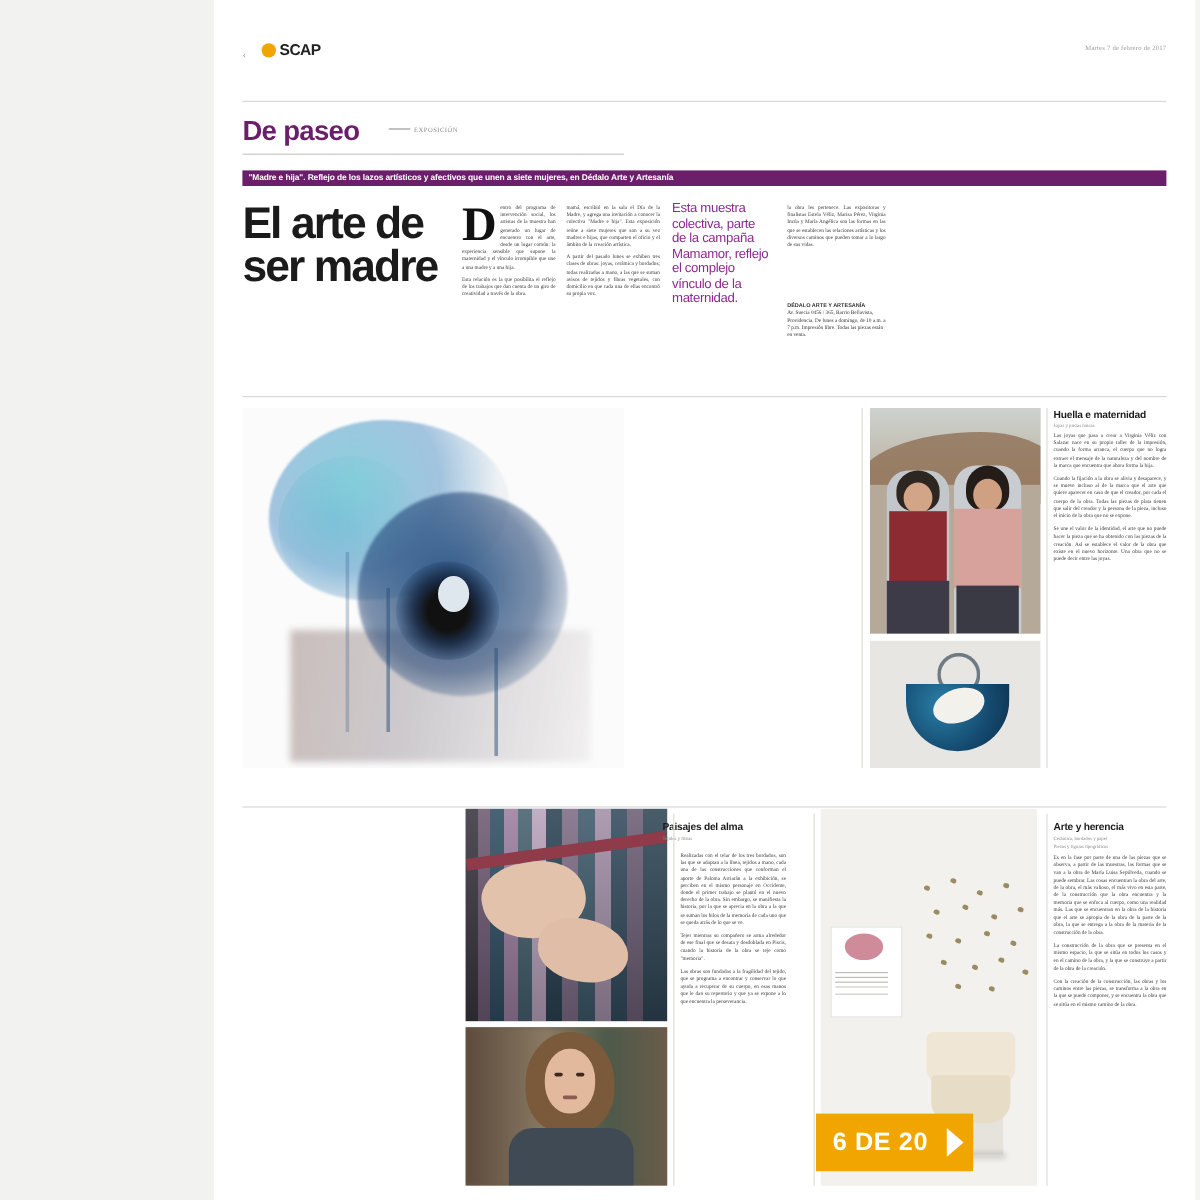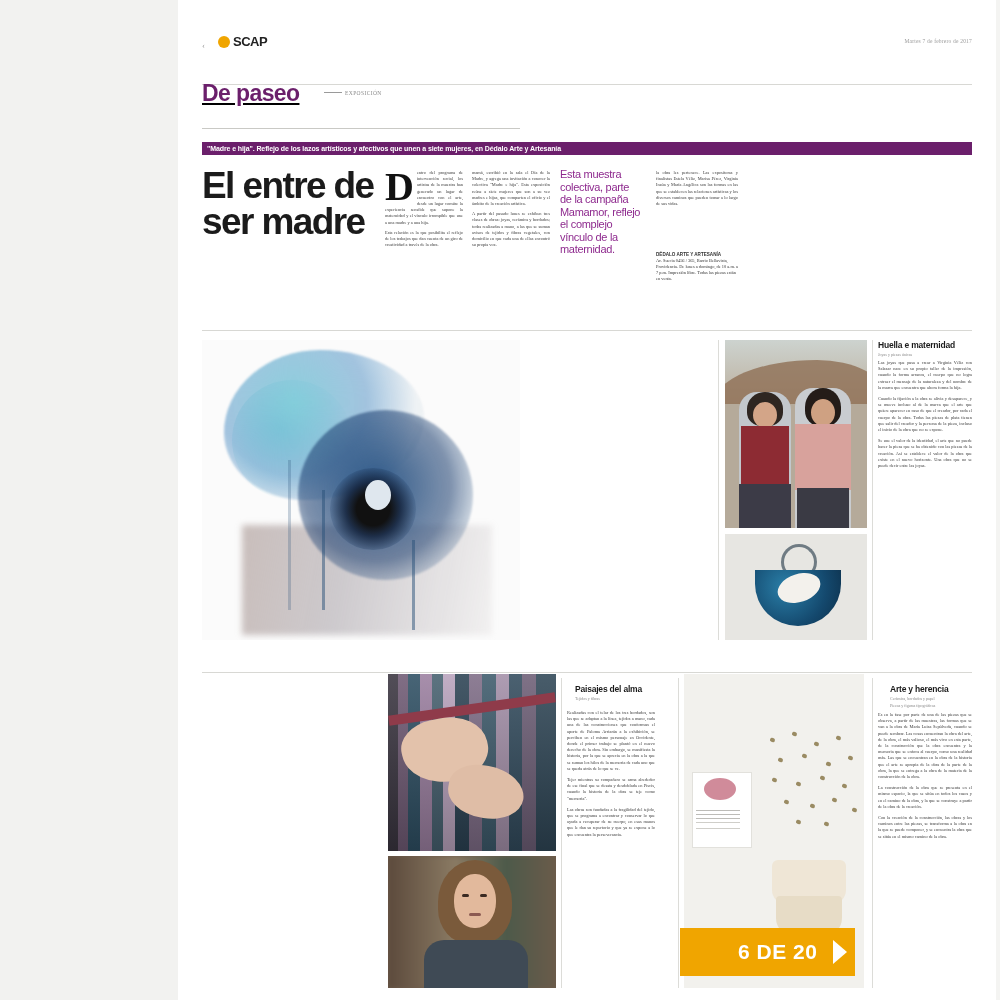--- a/index.html
+++ b/index.html
@@ -18,21 +18,21 @@
   
   .topbar{position:absolute;left:24px;top:34px;width:770px;height:26px;}
   .esc-nav{position:absolute;left:0;top:6px;font-size:9px;color:#9a9a9a;}
   .esc-logo{position:absolute;left:16px;top:0;display:flex;align-items:center;gap:3px;}
   .esc-dot{width:12px;height:12px;border-radius:50%;background:#f0a500;display:inline-block;}
   .esc-word{font-family:"Liberation Sans",sans-serif;font-weight:bold;font-size:13px;letter-spacing:-0.5px;color:#222;}
   .topbar-date{position:absolute;right:0;top:4px;font-size:5.5px;color:#9b9b9b;letter-spacing:.2px;}
   .rule-top{position:absolute;left:24px;top:84px;width:770px;height:1px;background:#d8d8d4;}
 
   
-  .masthead{position:absolute;left:24px;top:80px;width:420px;text-decoration:underline;}
+  .masthead{position:absolute;left:24px;top:96px;width:420px;}
   .mast-title{font-family:"Liberation Sans",sans-serif;font-weight:bold;font-size:23px;color:#6b1f6b;letter-spacing:-.6px;}
   .mast-sub{position:absolute;left:122px;top:10px;font-size:5.5px;color:#8a8a8a;letter-spacing:.4px;}
   .mast-sub .dash{display:inline-block;width:18px;height:1px;background:#9a9a9a;vertical-align:2px;margin-right:3px;}
   .mast-rule{position:absolute;left:24px;top:128px;width:318px;height:1px;background:#c9c9c5;}
 
   
   .banner{position:absolute;left:24px;top:142px;width:770px;height:13px;background:#6b1f6b;}
   .banner span{display:block;color:#fff;font-family:"Liberation Sans",sans-serif;font-weight:bold;font-size:7px;line-height:13px;padding-left:5px;letter-spacing:-.1px;}
 
   
@@ -98,59 +98,59 @@
   .pw-p2 .skirt{position:absolute;left:2px;top:100px;width:52px;height:40px;background:#3a3a44;}
 
   
   .photo-pendant{position:absolute;left:547px;top:534px;width:142px;height:106px;background:#e7e6e2;overflow:hidden;}
   .pp-hook{position:absolute;left:56px;top:10px;width:30px;height:30px;border:3px solid #6f7b83;border-radius:50%;border-bottom-color:transparent;}
   .pp-bowl{position:absolute;left:30px;top:36px;width:86px;height:56px;border-radius:0 0 60% 60%/0 0 90% 90%;
     background:radial-gradient(circle at 35% 30%, #2a7fa8, #14496e 60%, #0c2d47);}
   .pp-white{position:absolute;left:52px;top:40px;width:44px;height:28px;border-radius:50%;background:#f3f1ec;transform:rotate(-18deg);}
 
   
-  .paisajes{position:absolute;left:397px;top:684px;width:88px;}
+  .paisajes{position:absolute;left:374px;top:684px;width:88px;}
   .paisajes-body{position:absolute;left:389px;top:710px;width:88px;font-size:4.4px;line-height:6.2px;text-align:justify;color:#3a3a3a;}
   .paisajes-body p{margin:0 0 5px 0;}
 
   .photo-threads{position:absolute;left:210px;top:674px;width:168px;height:177px;background:#6e6a70;overflow:hidden;}
   .pt-bg{position:absolute;inset:0;background:linear-gradient(90deg,#3a3540 0 6%,#6f5a74 6% 12%,#2e4f63 12% 19%,#9b7fa0 19% 26%,#46606f 26% 33%,#b9a3bd 33% 40%,#2b4253 40% 48%,#7e6c86 48% 56%,#3d5a6b 56% 64%,#a38fa8 64% 72%,#324b5d 72% 80%,#6d5e76 80% 88%,#2f4656 88% 100%);}
   .pt-soft{position:absolute;inset:0;background:linear-gradient(180deg,rgba(255,255,255,.12),rgba(0,0,0,.25));}
   .pt-hand{position:absolute;left:14px;top:44px;width:86px;height:64px;border-radius:40% 50% 45% 55%;background:#e3c2ab;transform:rotate(-12deg);}
   .pt-hand2{position:absolute;left:60px;top:92px;width:76px;height:52px;border-radius:45% 55% 50% 50%;background:#dfbda6;transform:rotate(10deg);}
   .pt-yarn{position:absolute;left:0;top:30px;width:168px;height:10px;background:#8f3b4a;transform:rotate(-8deg);}
 
   .photo-portrait{position:absolute;left:210px;top:856px;width:168px;height:132px;background:#6d5b4b;overflow:hidden;}
   .ppo-bg{position:absolute;inset:0;background:linear-gradient(90deg,#5c4a3c,#8a7a63 40%,#4d5a4a 70%,#6a5b4a);filter:blur(2px);}
   .ppo-hair{position:absolute;left:50px;top:4px;width:74px;height:84px;border-radius:50% 50% 42% 42%;background:#7a5a3b;}
   .ppo-face{position:absolute;left:66px;top:18px;width:42px;height:54px;border-radius:48%;background:#e2b99c;}
   .ppo-eye1{position:absolute;left:74px;top:38px;width:7px;height:3px;background:#3a2a22;border-radius:2px;}
   .ppo-eye2{position:absolute;left:92px;top:38px;width:7px;height:3px;background:#3a2a22;border-radius:2px;}
   .ppo-mouth{position:absolute;left:81px;top:57px;width:12px;height:3px;background:#8b5a52;border-radius:2px;}
   .ppo-body{position:absolute;left:36px;top:84px;width:104px;height:48px;background:#3f4a55;border-radius:20px 20px 0 0;}
 
   
-  .arte-her{position:absolute;left:700px;top:684px;width:94px;margin-left:12px;}
+  .arte-her{position:absolute;left:700px;top:684px;width:94px;}
   .arte-her-body{position:absolute;left:700px;top:712px;width:94px;font-size:4.4px;line-height:6.2px;text-align:justify;color:#3a3a3a;}
   .arte-her-body p{margin:0 0 5px 0;}
 
   .photo-install{position:absolute;left:506px;top:674px;width:180px;height:314px;background:#f0efeb;overflow:hidden;}
   .pi-wall{position:absolute;inset:0;background:#f2f1ed;}
   .pi-card{position:absolute;left:8px;top:98px;width:58px;height:74px;background:#fff;border:1px solid #e2e1dc;}
   .pi-brain{position:absolute;left:20px;top:104px;width:32px;height:22px;border-radius:50%;background:#d08b9a;}
   .pi-lines{position:absolute;left:12px;top:136px;width:44px;height:1px;background:#bdbcb8;box-shadow:0 4px 0 #bdbcb8,0 8px 0 #bdbcb8,0 12px 0 #cfcec9,0 18px 0 #cfcec9;}
   .pi-swarm{position:absolute;left:82px;top:58px;width:92px;height:96px;}
   .pi-sp{position:absolute;width:5px;height:4px;background:#9a8b63;border-radius:50% 50% 40% 40%;transform:rotate(20deg);}
   .pi-pedestal{position:absolute;left:96px;top:196px;width:56px;height:92px;background:#e6e3dc;}
   .pi-cloth{position:absolute;left:88px;top:186px;width:74px;height:44px;background:#efe6d6;border-radius:6px 6px 14px 14px;}
   .pi-cloth2{position:absolute;left:92px;top:222px;width:66px;height:40px;background:#e7dcc6;border-radius:4px 4px 18px 18px;}
   .pi-shadow{position:absolute;left:96px;top:286px;width:58px;height:6px;background:rgba(0,0,0,.12);filter:blur(2px);}
 
   
-  .badge{position:absolute;left:680px;top:928px;width:131px;height:48px;background:#f0a500;display:flex;align-items:center;padding-left:44px;}
+  .badge{position:absolute;left:680px;top:928px;width:131px;height:48px;background:#f0a500;display:flex;align-items:center;}
   .badge span{font-family:"Liberation Sans",sans-serif;font-weight:bold;font-size:21px;color:#fff;letter-spacing:.5px;padding-left:14px;}
   .badge-arrow{position:absolute;right:8px;top:12px;width:0;height:0;border-left:14px solid #fff;border-top:12px solid transparent;border-bottom:12px solid transparent;}
 </style>
 </head>
 <body>
 
 <div class="page-wrap">
   <div class="left-edge"></div>
   <div class="right-edge"></div>
 
@@ -169,21 +169,21 @@
     <div class="masthead">
       <div class="mast-title">De paseo</div>
       <div class="mast-sub"><span class="dash"></span><span>EXPOSICIÓN</span></div>
     </div>
     <div class="mast-rule"></div>
 
     <div class="banner">
       <span>"Madre e hija". Reflejo de los lazos artísticos y afectivos que unen a siete mujeres, en Dédalo Arte y Artesanía</span>
     </div>
 
-    <div class="headline">El entre de ser madre</div>
+    <div class="headline">El arte de ser madre</div>
 
     <div class="col col-1">
       <span class="dropcap">D</span>
       <p>entro del programa de intervención social, los artistas de la muestra han generado un lugar de encuentro con el arte, desde un lugar común: la experiencia sensible que supone la maternidad y el vínculo irrompible que une a una madre y a una hija.</p>
       <p>Esta relación es la que posibilita el reflejo de los trabajos que dan cuenta de un giro de creatividad a través de la obra.</p>
     </div>
 
     <div class="col col-2">
       <p>mamá, escribió en la sala el Día de la Madre, y agrega una invitación a conocer la colectiva "Madre e hija". Esta exposición reúne a siete mujeres que son a su vez madres e hijas, que comparten el oficio y el ámbito de la creación artística.</p>
       <p>A partir del pasado lunes se exhiben tres clases de obras: joyas, cerámica y bordados; todas realizadas a mano, a las que se suman avisos de tejidos y fibras vegetales, con domicilio en que cada una de ellas encontró su propia voz.</p>

